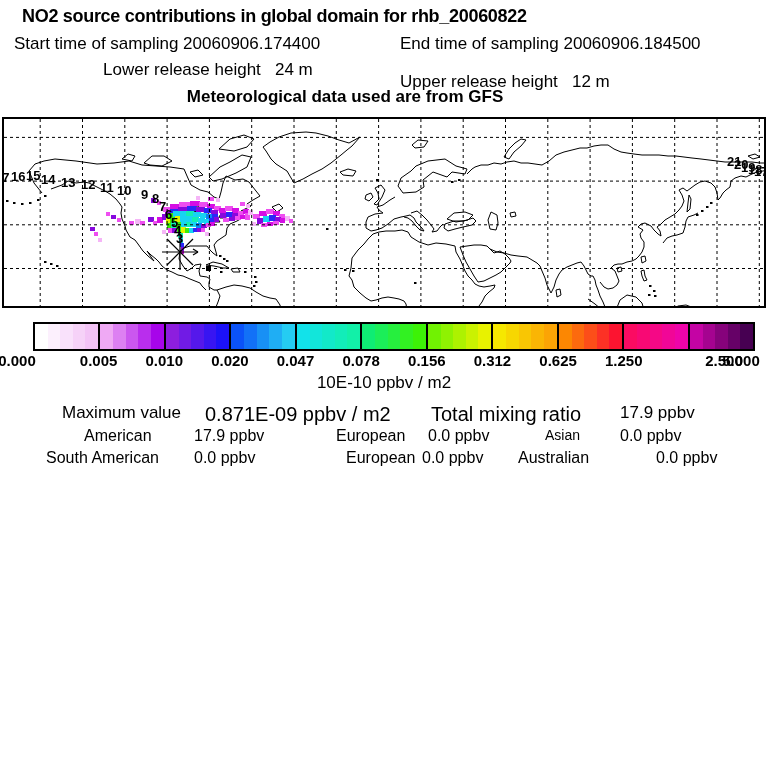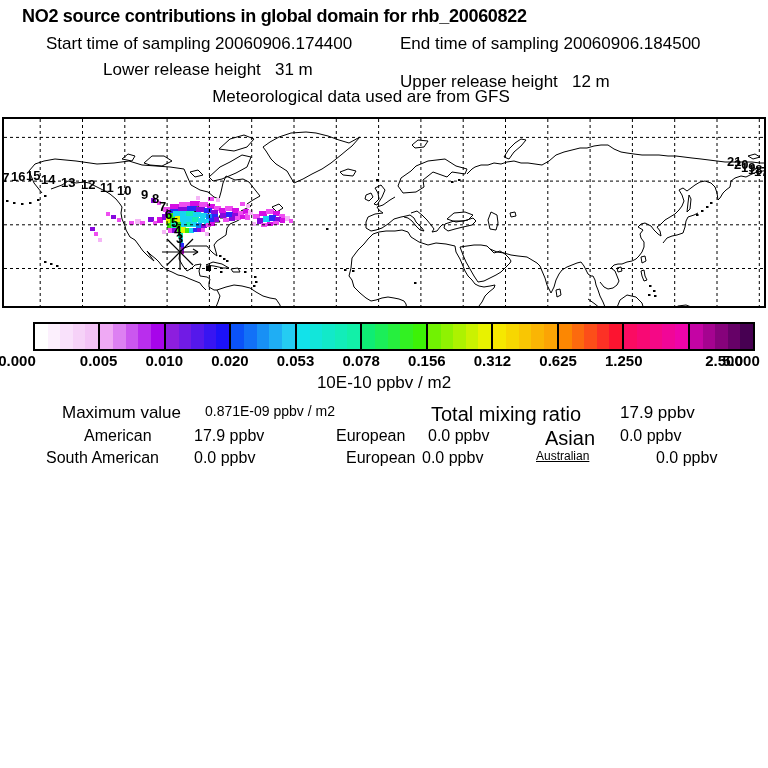--- a/index.html
+++ b/index.html
@@ -1,41 +1,41 @@
 <!DOCTYPE html>
 <html><head>
 <meta charset="utf-8">
 <style>
   html,body{margin:0;padding:0;background:#fff;}
   body{width:768px;height:768px;position:relative;overflow:hidden;
        font-family:"Liberation Sans","DejaVu Sans",sans-serif;color:#000;}
   .abs{position:absolute;white-space:pre;}
   #title{left:22px;top:6px;font-size:18px;font-weight:bold;letter-spacing:-0.3px;}
   .sub{font-size:17px;}
-  #start-time{left:14px;top:34px;margin-left:32px;}
+  #start-time{left:14px;top:34px;}
   #end-time{left:400px;top:34px;}
   #lower-release{left:103px;top:60px;}
   #upper-release{left:400px;top:60px;margin-top:12px;}
-  #met-line{left:16px;top:87px;width:690px;text-align:center;}
+  #met-line{left:0;top:87px;width:690px;text-align:center;font-weight:bold;}
   #mapframe{position:absolute;left:2px;top:117px;width:760px;height:187px;border:2px solid #000;}
   #mapsvg{display:block;}
   #cbar{position:absolute;left:33px;top:322px;width:718px;height:25px;border:2px solid #000;
         display:flex;background:#000;gap:2px;}
   .cseg{flex:1 1 0;height:100%;}
   .tick{position:absolute;top:352px;font-size:15px;font-weight:bold;transform:translateX(-50%);white-space:pre;}
   #units{left:0;top:373px;width:768px;text-align:center;font-size:17px;}
   .stat{position:absolute;white-space:pre;}
 </style>
 </head>
 <body>
 
 <div class="abs" id="title">NO2 source contributions in global domain for rhb_20060822</div>
 <div class="abs sub" id="start-time">Start time of sampling 20060906.174400</div>
 <div class="abs sub" id="end-time">End time of sampling 20060906.184500</div>
-<div class="abs sub" id="lower-release">Lower release height   31 m</div>
+<div class="abs sub" id="lower-release">Lower release height   24 m</div>
 <div class="abs sub" id="upper-release">Upper release height   12 m</div>
 <div class="abs sub" id="met-line">Meteorological data used are from GFS</div>
 
 <div id="mapframe">
   <svg id="mapsvg" width="760" height="187" viewBox="0 0 760 187">
       <polyline points="38,74 30,64 25,52 31,45 40,42 51,40 72,42 93,45 110,44 125,42 138,46 152,47 166,48 180,50 183,57 187,66 196,71 204,73 210,78 215,80 217,73 219,64 222,57 231,61 239,60 245,63 252,72 256,77 249,81 243,85 247,87 237,92 245,94 240,98 233,102 226,105 223,109 222,116 213,122 210,126 212,133 213,137 209,134 206,131 203,127 197,127 193,127 186,127 180,129 176,132 175,140 179,147 183,152 188,149 191,146 197,145 195,152 196,157 203,158 206,160 205,164 205,168 210,171 213,171 219,169 222,168 230,166 238,167 246,169 252,173 259,177 266,179 272,180 276,186 277,191" fill="none" stroke="#000" stroke-width="1"></polyline>
       <polyline points="213,171 216,177 214,183 212,188 211,191" fill="none" stroke="#000" stroke-width="1"></polyline>
       <polyline points="47,70 58,66 64,62 72,64 80,63 85,64 95,69 101,72 106,75 112,80 116,85 118,88 117,94 118,100 121,107 122,111 126,118 131,121 134,125 139,132 144,137 150,142 147,138 143,132 147,136 152,140 155,143 158,147 163,151 168,153 174,156 179,157 186,160 191,162 196,164 198,167 200,169 202,171" fill="none" stroke="#000" stroke-width="1"></polyline>
       <polyline points="187,90 193,87 200,88 203,91 196,93 188,92 187,90" fill="none" stroke="#000" stroke-width="1"></polyline>
       <polyline points="199,94 200,101 203,103 202,96 199,94" fill="none" stroke="#000" stroke-width="1"></polyline>
@@ -284,40 +284,40 @@
     <div class="cseg" style="background: linear-gradient(90deg, rgb(246, 232, 0) 0%, rgb(246, 232, 0) 20%, rgb(247, 215, 1) 20%, rgb(247, 215, 1) 40%, rgb(249, 198, 3) 40%, rgb(249, 198, 3) 60%, rgb(250, 181, 4) 60%, rgb(250, 181, 4) 80%, rgb(251, 164, 5) 80%, rgb(251, 164, 5) 100%);"></div>
     <div class="cseg" style="background: linear-gradient(90deg, rgb(252, 135, 2) 0%, rgb(252, 135, 2) 20%, rgb(252, 106, 14) 20%, rgb(252, 106, 14) 40%, rgb(252, 78, 25) 40%, rgb(252, 78, 25) 60%, rgb(252, 49, 37) 60%, rgb(252, 49, 37) 80%, rgb(252, 20, 48) 80%, rgb(252, 20, 48) 100%);"></div>
     <div class="cseg" style="background: linear-gradient(90deg, rgb(251, 11, 98) 0%, rgb(251, 11, 98) 20%, rgb(248, 9, 116) 20%, rgb(248, 9, 116) 40%, rgb(245, 8, 134) 40%, rgb(245, 8, 134) 60%, rgb(241, 6, 151) 60%, rgb(241, 6, 151) 80%, rgb(238, 4, 169) 80%, rgb(238, 4, 169) 100%);"></div>
     <div class="cseg" style="background: linear-gradient(90deg, rgb(196, 4, 164) 0%, rgb(196, 4, 164) 20%, rgb(165, 3, 144) 20%, rgb(165, 3, 144) 40%, rgb(134, 2, 123) 40%, rgb(134, 2, 123) 60%, rgb(102, 1, 103) 60%, rgb(102, 1, 103) 80%, rgb(71, 0, 82) 80%, rgb(71, 0, 82) 100%);"></div>
   </div>
 <div id="ticks">
     <span class="tick" style="left: 17px;">0.000</span>
     <span class="tick" style="left: 98.6364px;">0.005</span>
     <span class="tick" style="left: 164.273px;">0.010</span>
     <span class="tick" style="left: 229.909px;">0.020</span>
-    <span class="tick" style="left: 295.545px;">0.053</span>
+    <span class="tick" style="left: 295.545px;">0.047</span>
     <span class="tick" style="left: 361.182px;">0.078</span>
     <span class="tick" style="left: 426.818px;">0.156</span>
     <span class="tick" style="left: 492.455px;">0.312</span>
     <span class="tick" style="left: 558.091px;">0.625</span>
     <span class="tick" style="left: 623.727px;">1.250</span>
     <span class="tick" style="left: 724px;">2.500</span>
     <span class="tick" style="left: 741px;">5.000</span>
   </div>
 <div class="abs" id="units">10E-10 ppbv / m2</div>
 <div id="stats">
     <span class="stat" style="left: 62px; top: 403px; font-size: 17px;">Maximum value</span>
-    <span class="stat" style="left: 205px; top: 403px; font-size: 14px;">0.871E-09 ppbv / m2</span>
+    <span class="stat" style="left: 205px; top: 403px; font-size: 20px;">0.871E-09 ppbv / m2</span>
     <span class="stat" style="left: 431px; top: 403px; font-size: 20px;">Total mixing ratio</span>
     <span class="stat" style="left: 620px; top: 403px; font-size: 17px;">17.9 ppbv</span>
     <span class="stat" style="left: 84px; top: 427px; font-size: 16px;">American</span>
     <span class="stat" style="left: 194px; top: 427px; font-size: 16px;">17.9 ppbv</span>
     <span class="stat" style="left: 336px; top: 427px; font-size: 16px;">European</span>
     <span class="stat" style="left: 428px; top: 427px; font-size: 16px;">0.0 ppbv</span>
-    <span class="stat" style="left: 545px; top: 427px; font-size: 20px;">Asian</span>
+    <span class="stat" style="left: 545px; top: 427px; font-size: 14px;">Asian</span>
     <span class="stat" style="left: 620px; top: 427px; font-size: 16px;">0.0 ppbv</span>
     <span class="stat" style="left: 46px; top: 449px; font-size: 16px;">South American</span>
     <span class="stat" style="left: 194px; top: 449px; font-size: 16px;">0.0 ppbv</span>
     <span class="stat" style="left: 346px; top: 449px; font-size: 16px;">European</span>
     <span class="stat" style="left: 422px; top: 449px; font-size: 16px;">0.0 ppbv</span>
-    <span class="stat" style="left: 536px; top: 449px; font-size: 12px; text-decoration: underline;">Australian</span>
+    <span class="stat" style="left: 518px; top: 449px; font-size: 16px;">Australian</span>
     <span class="stat" style="left: 656px; top: 449px; font-size: 16px;">0.0 ppbv</span>
   </div>
 
 </body></html>

